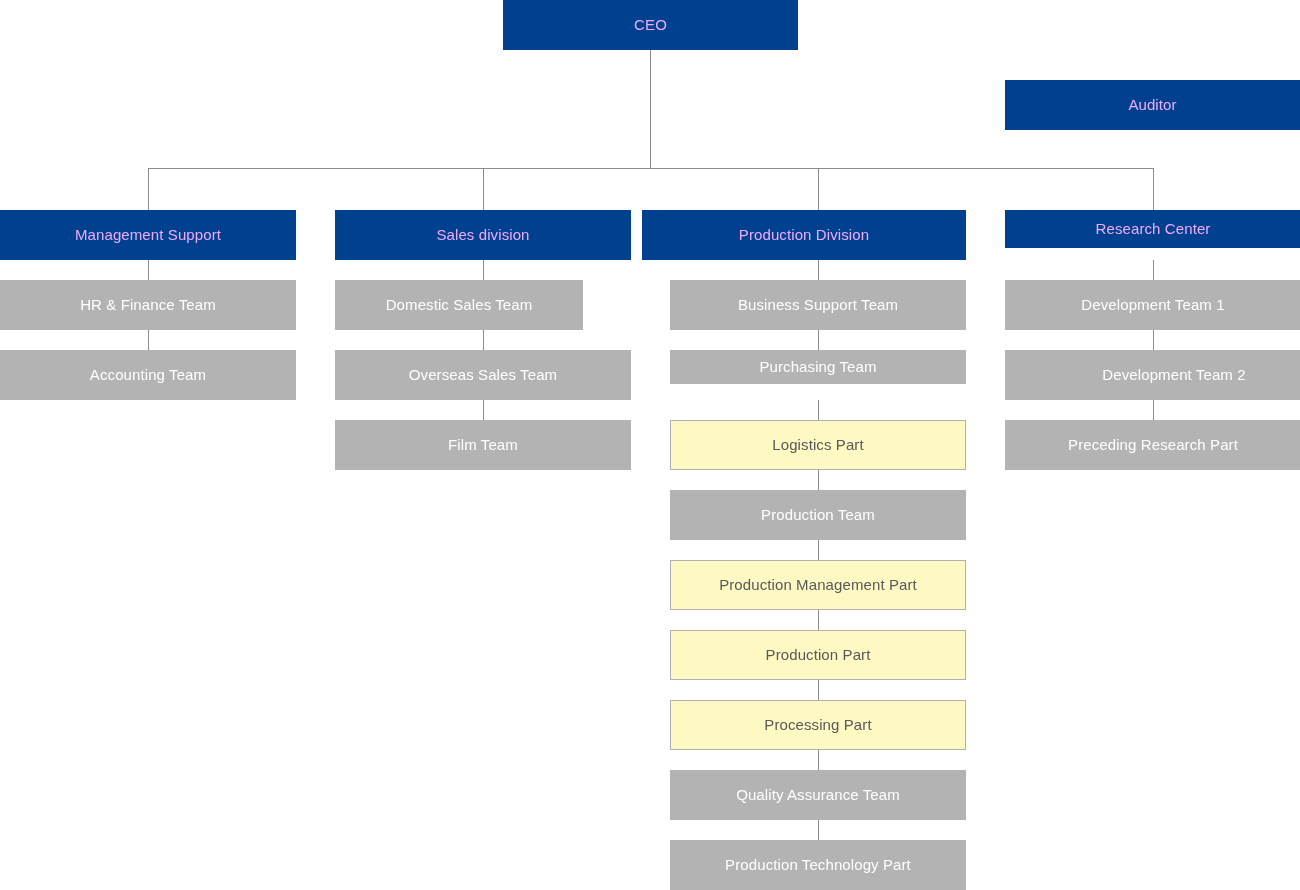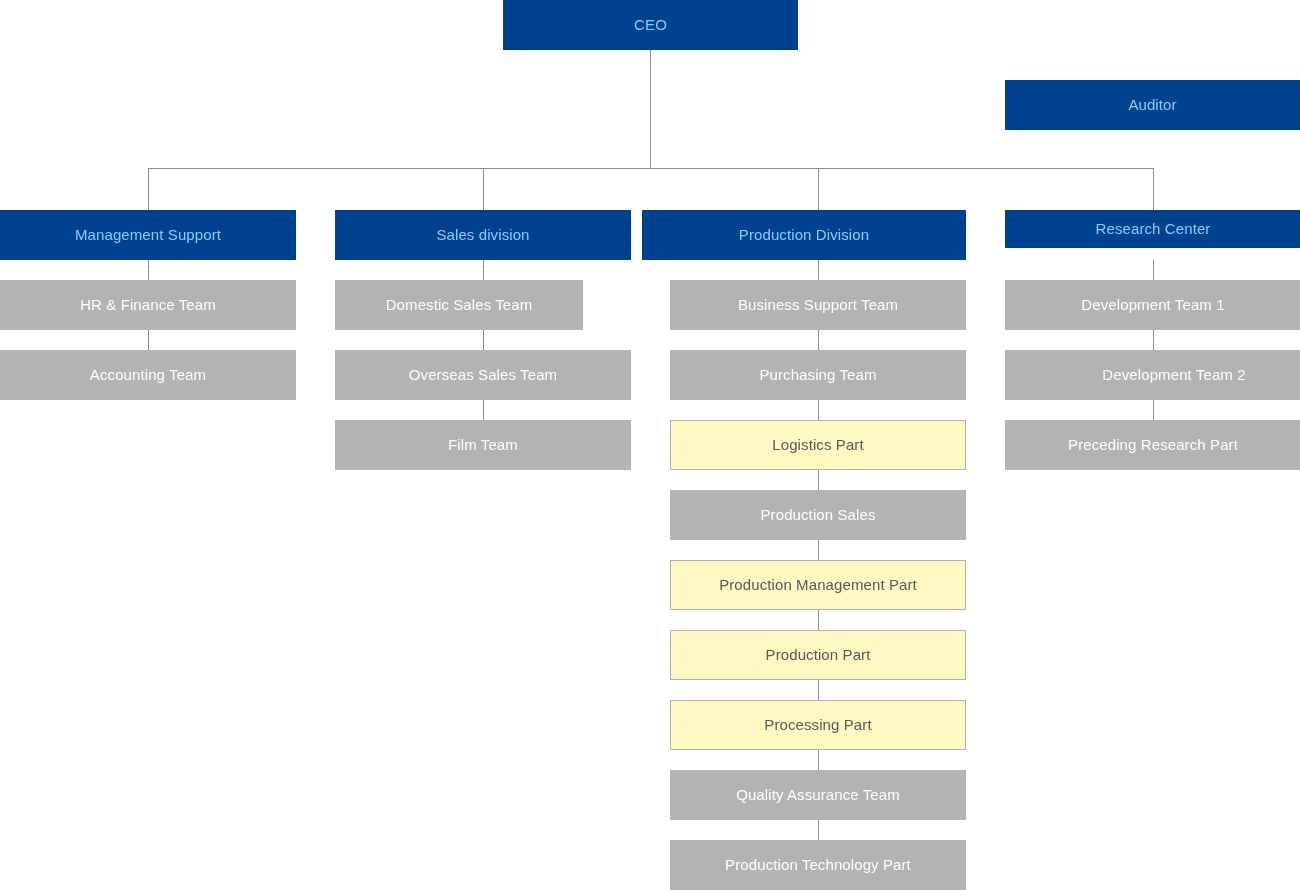--- a/index.html
+++ b/index.html
@@ -29,21 +29,21 @@
     font-size: 15px;
     line-height: 1.2;
     letter-spacing: 0.1px;
     z-index: 2;
     padding: 0 6px;
   }
   .node.level-root,
   .node.level-aux,
   .node.level-div {
     background: #00418f;
-    color: #7dd3fc;
+    color: #f0abfc;
     border: none;
   }
   .node.level-team {
     background: #b3b3b3;
     color: #ffffff;
     border: none;
   }
   .node.level-part {
     background: #fef9c3;
     color: #595959;
@@ -109,30 +109,30 @@
   </div>
 
   <div class="node level-div" style="left:642px; top:210px; width:324px; height:50px;">
     <span>Production Division</span>
   </div>
   <div class="conn v" style="left:818px; top:260px; height:20px;"></div>
   <div class="node level-team" style="left:670px; top:280px; width:296px; height:50px;">
     <span>Business Support Team</span>
   </div>
   <div class="conn v" style="left:818px; top:330px; height:20px;"></div>
-  <div class="node level-team" style="left:670px; top:350px; width:296px; height:50px;">
+  <div class="node level-team" style="left:670px; top:350px; width:296px; height:34px;">
     <span>Purchasing Team</span>
   </div>
   <div class="conn v" style="left:818px; top:400px; height:20px;"></div>
   <div class="node level-part" style="left:670px; top:420px; width:296px; height:50px;">
     <span>Logistics Part</span>
   </div>
   <div class="conn v" style="left:818px; top:470px; height:20px;"></div>
   <div class="node level-team" style="left:670px; top:490px; width:296px; height:50px;">
-    <span>Production Sales</span>
+    <span>Production Team</span>
   </div>
   <div class="conn v" style="left:818px; top:540px; height:20px;"></div>
   <div class="node level-part" style="left:670px; top:560px; width:296px; height:50px;">
     <span>Production Management Part</span>
   </div>
   <div class="conn v" style="left:818px; top:610px; height:20px;"></div>
   <div class="node level-part" style="left:670px; top:630px; width:296px; height:50px;">
     <span>Production Part</span>
   </div>
   <div class="conn v" style="left:818px; top:680px; height:20px;"></div>

